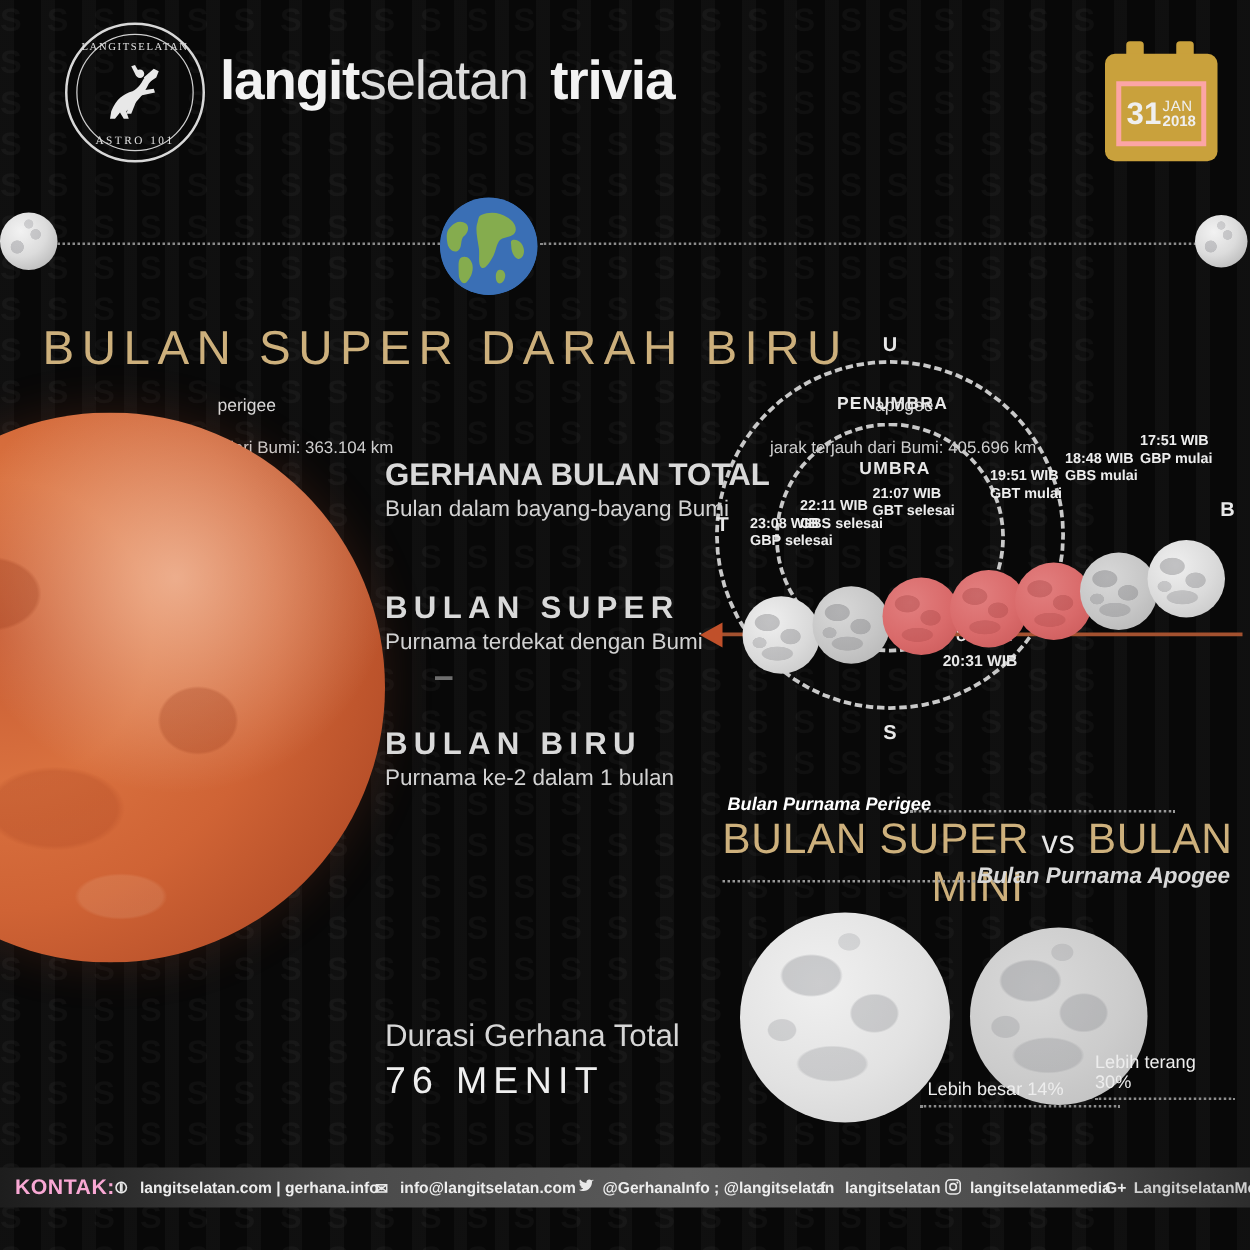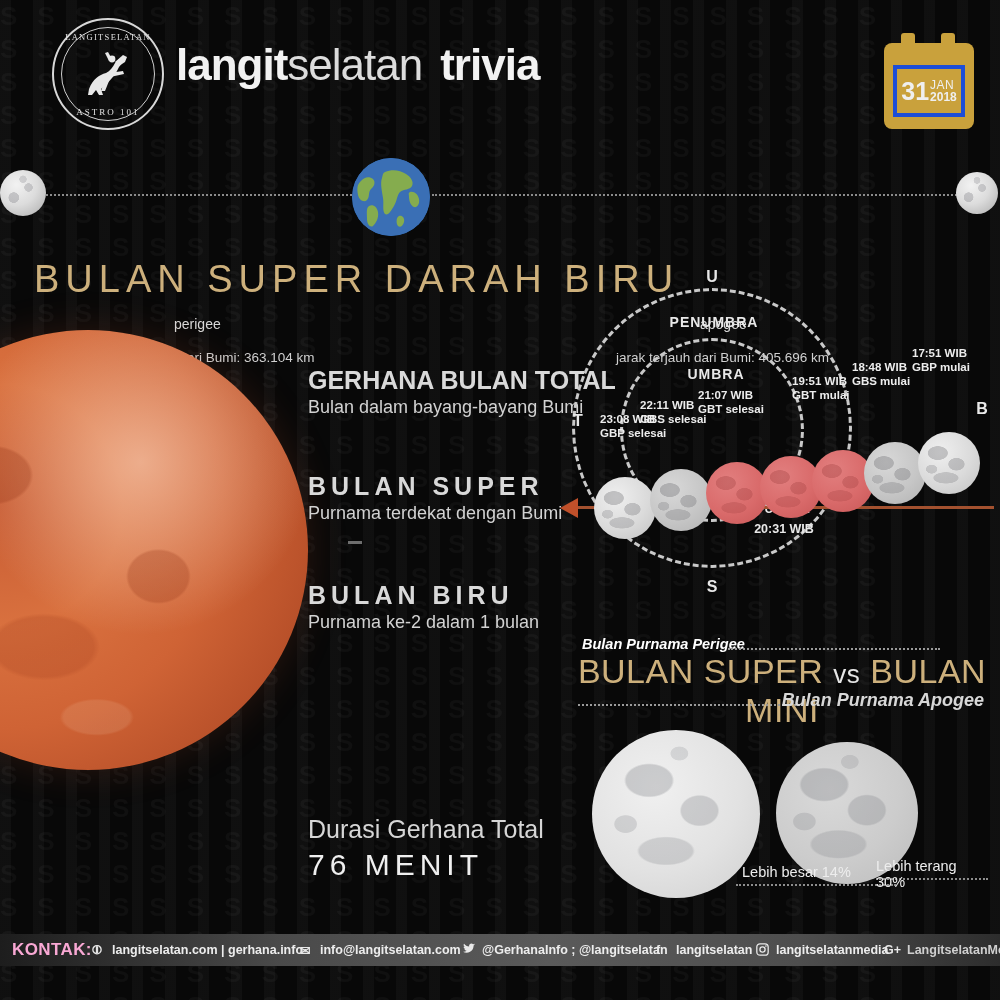--- a/index.html
+++ b/index.html
@@ -42,21 +42,21 @@
 
   .brand { position:absolute; left:176px; top:40px; font-size:44px; color:#e6e6e6; letter-spacing:-1px; }
   .brand b { font-weight:bold; color:#f2f2f2; }
   .brand .thin { font-weight:300; color:#dcdcdc; }
   .brand .trivia { font-weight:bold; margin-left:18px; color:#f2f2f2; }
 
   .cal { position:absolute; left:884px; top:33px; width:90px; height:96px; }
   .cal-body { position:absolute; left:0; top:10px; width:90px; height:86px; background:#c9a13c; border-radius:8px; }
   .cal-tab { position:absolute; width:14px; height:18px; background:#c9a13c; border-radius:3px; top:0; }
   .cal-tab.l { left:17px; } .cal-tab.r { left:57px; }
-  .cal-inner { position:absolute; left:9px; top:22px; width:72px; height:52px; background:#1d4ed8; }
+  .cal-inner { position:absolute; left:9px; top:22px; width:72px; height:52px; background:#fca5a5; }
   .cal-screen { position:absolute; left:4px; top:4px; right:4px; bottom:4px; background:#c9a13c; display:flex; align-items:center; justify-content:center; }
   .cal-day { font-size:25px; font-weight:bold; color:#efefef; line-height:1; }
   .cal-rt { margin-left:1px; line-height:1.02; }
   .cal-mon { font-size:12px; font-weight:normal; color:#efefef; letter-spacing:0.5px; display:block; }
   .cal-yr  { font-size:12px; font-weight:bold; color:#efefef; display:block; }
 
   
   .band { position:absolute; left:0; top:150px; width:1000px; height:92px; }
   .dotline { position:absolute; top:44px; height:0; border-top:2px dotted #8b8b8b; }
   .dotline.a { left:38px; width:330px; }
@@ -377,21 +377,21 @@
     <div class="bigmoon moon-super">
         <div class="tex"></div>
       </div>
     <div class="bigmoon moon-mini">
         <div class="tex"></div>
       </div>
 
     <div class="capline" style="left:160px; top:248px; width:160px;"></div>
     <div class="capline" style="left:300px; top:242px; width:112px;"></div>
     <div class="cap" style="left:166px; top:228px;">Lebih besar 14%</div>
-    <div class="cap" style="left:300px; top:222px;">Lebih terang 30%</div>
+    <div class="cap" style="left:300px; top:206px;">Lebih terang 30%</div>
   </div>
 
   <div class="footer"></div>
   <div class="kontak">KONTAK:</div>
 
   <div class="fitem" style="left:92px; bottom:43px;">
     <span class="ficon">⦷</span>
     <span>langitselatan.com | gerhana.info</span>
   </div>
   <div class="fitem" style="left:300px; bottom:43px;">

